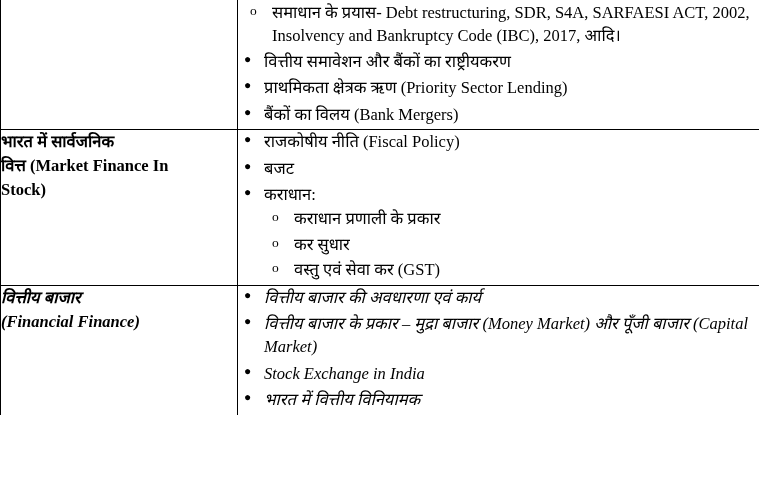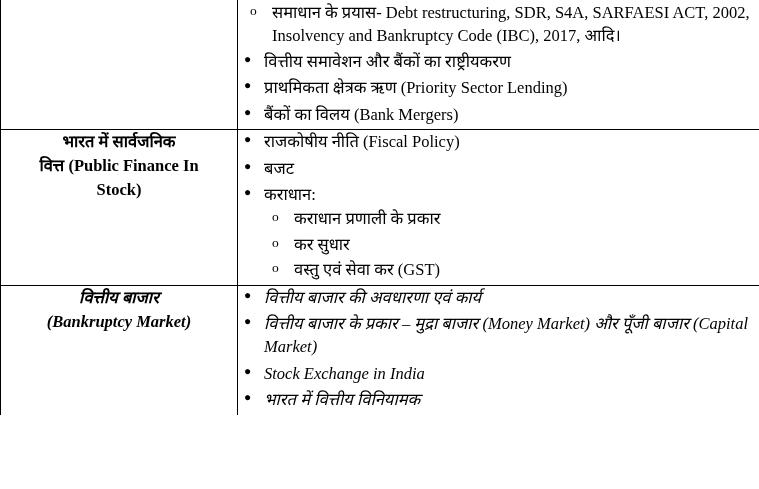--- a/index.html
+++ b/index.html
@@ -27,21 +27,20 @@
     margin: 0;
   }
   table.syllabus td {
     border: 1.5px solid #000000;
     vertical-align: top;
     padding: 0;
   }
   td.col-left {
     width: 236px;
     padding: 8px 8px 8px 10px;
-    text-align: center;
   }
   td.col-right {
     width: 523px;
     padding: 4px 8px 6px 6px;
   }
   
   tr.first td {
     border-top: none;
   }
   
@@ -125,21 +124,21 @@
             <li>प्राथमिकता क्षेत्रक ऋण (Priority Sector Lending)</li>
             <li>बैंकों का विलय (Bank Mergers)</li>
           </ul>
         </td>
       </tr>
 
       <tr>
         <td class="col-left">
           <div class="cat-title">
             <span>भारत में सार्वजनिक</span><br>
-            <span>वित्त (Public Finance In</span><br>
+            <span>वित्त (Market Finance In</span><br>
             <span>Stock)</span>
           </div>
         </td>
         <td class="col-right">
           <ul class="lvl1">
             <li>राजकोषीय नीति (Fiscal Policy)</li>
             <li>बजट</li>
             <li>
               <span>कराधान:</span>
               <ul class="lvl2">
@@ -149,21 +148,21 @@
               </ul>
             </li>
           </ul>
         </td>
       </tr>
 
       <tr class="last">
         <td class="col-left">
           <div class="cat-title">
             <span>वित्तीय बाजार</span><br>
-            <span>(Bankruptcy Market)</span>
+            <span>(Financial Finance)</span>
           </div>
         </td>
         <td class="col-right">
           <ul class="lvl1">
             <li>वित्तीय बाजार की अवधारणा एवं कार्य</li>
             <li>वित्तीय बाजार के प्रकार – मुद्रा बाजार (Money Market) और पूँजी बाजार (Capital Market)</li>
             <li>Stock Exchange in India</li>
             <li>भारत में वित्तीय विनियामक</li>
           </ul>
         </td>

